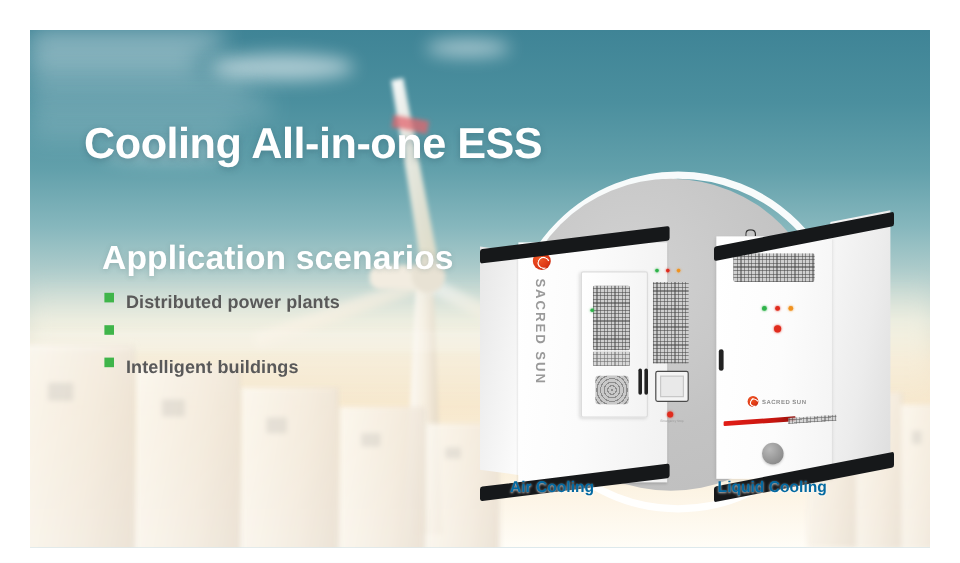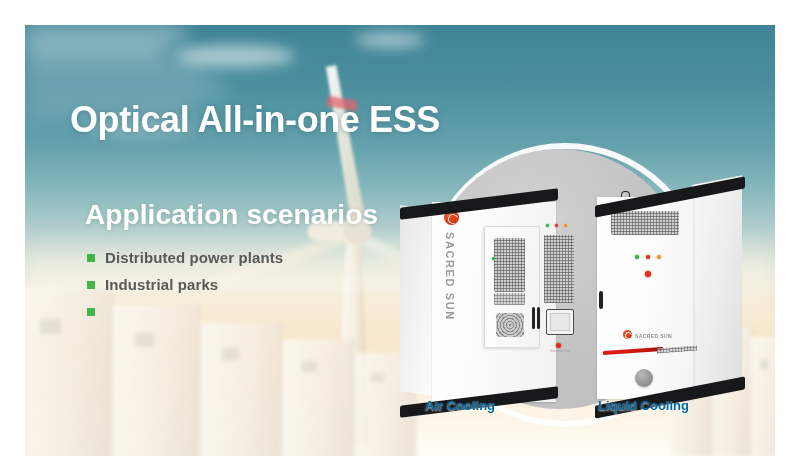--- a/index.html
+++ b/index.html
@@ -154,21 +154,21 @@
     position:absolute;left:70px;top:99px;
     font-size:36px;font-weight:700;color:#ffffff;letter-spacing:-.4px;
     text-shadow:0 1px 5px rgba(40,80,95,.35);
   }
   #subhead{
     position:absolute;left:85px;top:199px;
     font-size:28px;font-weight:700;color:#ffffff;letter-spacing:.1px;
     text-shadow:0 1px 4px rgba(90,120,120,.3);
   }
   #bullets{position:absolute;left:87px;top:244px;}
-  .bullet{display:flex;align-items:center;height:27px;}
+  .bullet{display:flex;height:27px;}
   .bullet .sq{width:8px;height:8px;background:#3fb54a;margin-right:10px;flex:none;}
   .bullet .tx{font-size:15px;font-weight:700;color:#595959;letter-spacing:.1px;}
 
   .caption{
     position:absolute;font-size:13px;font-weight:700;color:#0369a1;
     text-shadow:0 1px 2px rgba(255,255,255,.85);white-space:nowrap;
   }
   #capA{left:425px;top:398px;}
   #capB{left:598px;top:398px;}
 </style>
@@ -326,33 +326,33 @@
 
       <div class="lug" style="left:28px;top:6px;"></div>
       <div class="lug" style="left:120px;top:0px;"></div>
 
       <div class="capTop topCap"></div>
       <div class="capBot botCap"></div>
     </div>
 
   </div>
 
-  <div id="title">Optical All-in-one ESS</div>
+  <div id="title">Cooling All-in-one ESS</div>
   <div id="subhead">Application scenarios</div>
 
   <div id="bullets">
     <div class="bullet">
       <span class="sq"></span>
       <span class="tx">Distributed power plants</span>
     </div>
     <div class="bullet">
       <span class="sq"></span>
-      <span class="tx">Industrial parks</span>
     </div>
     <div class="bullet">
       <span class="sq"></span>
+      <span class="tx">Intelligent buildings</span>
     </div>
   </div>
 
   <div class="caption" id="capA">Air Cooling</div>
   <div class="caption" id="capB">Liquid Cooling</div>
 
 </div>
 
 </body></html>

